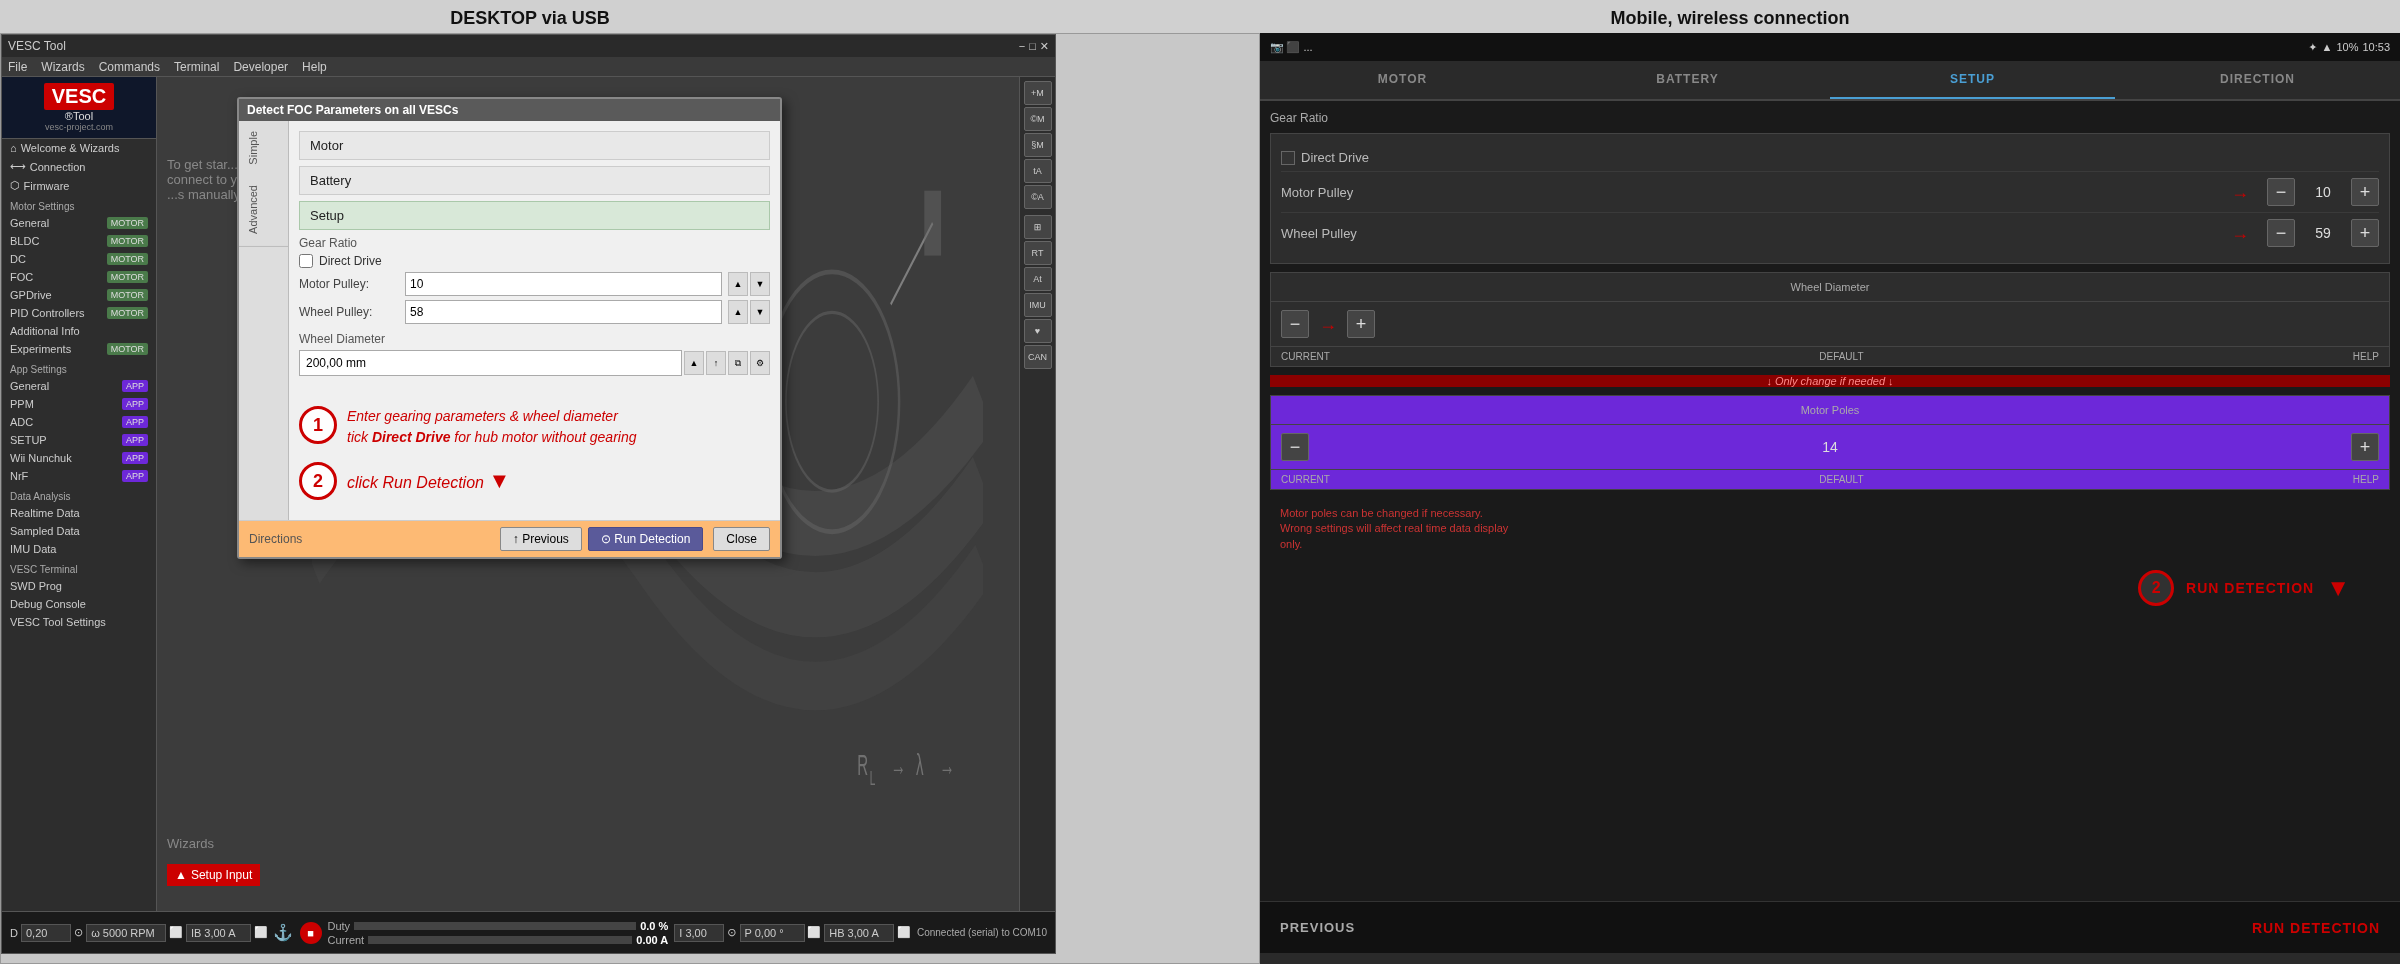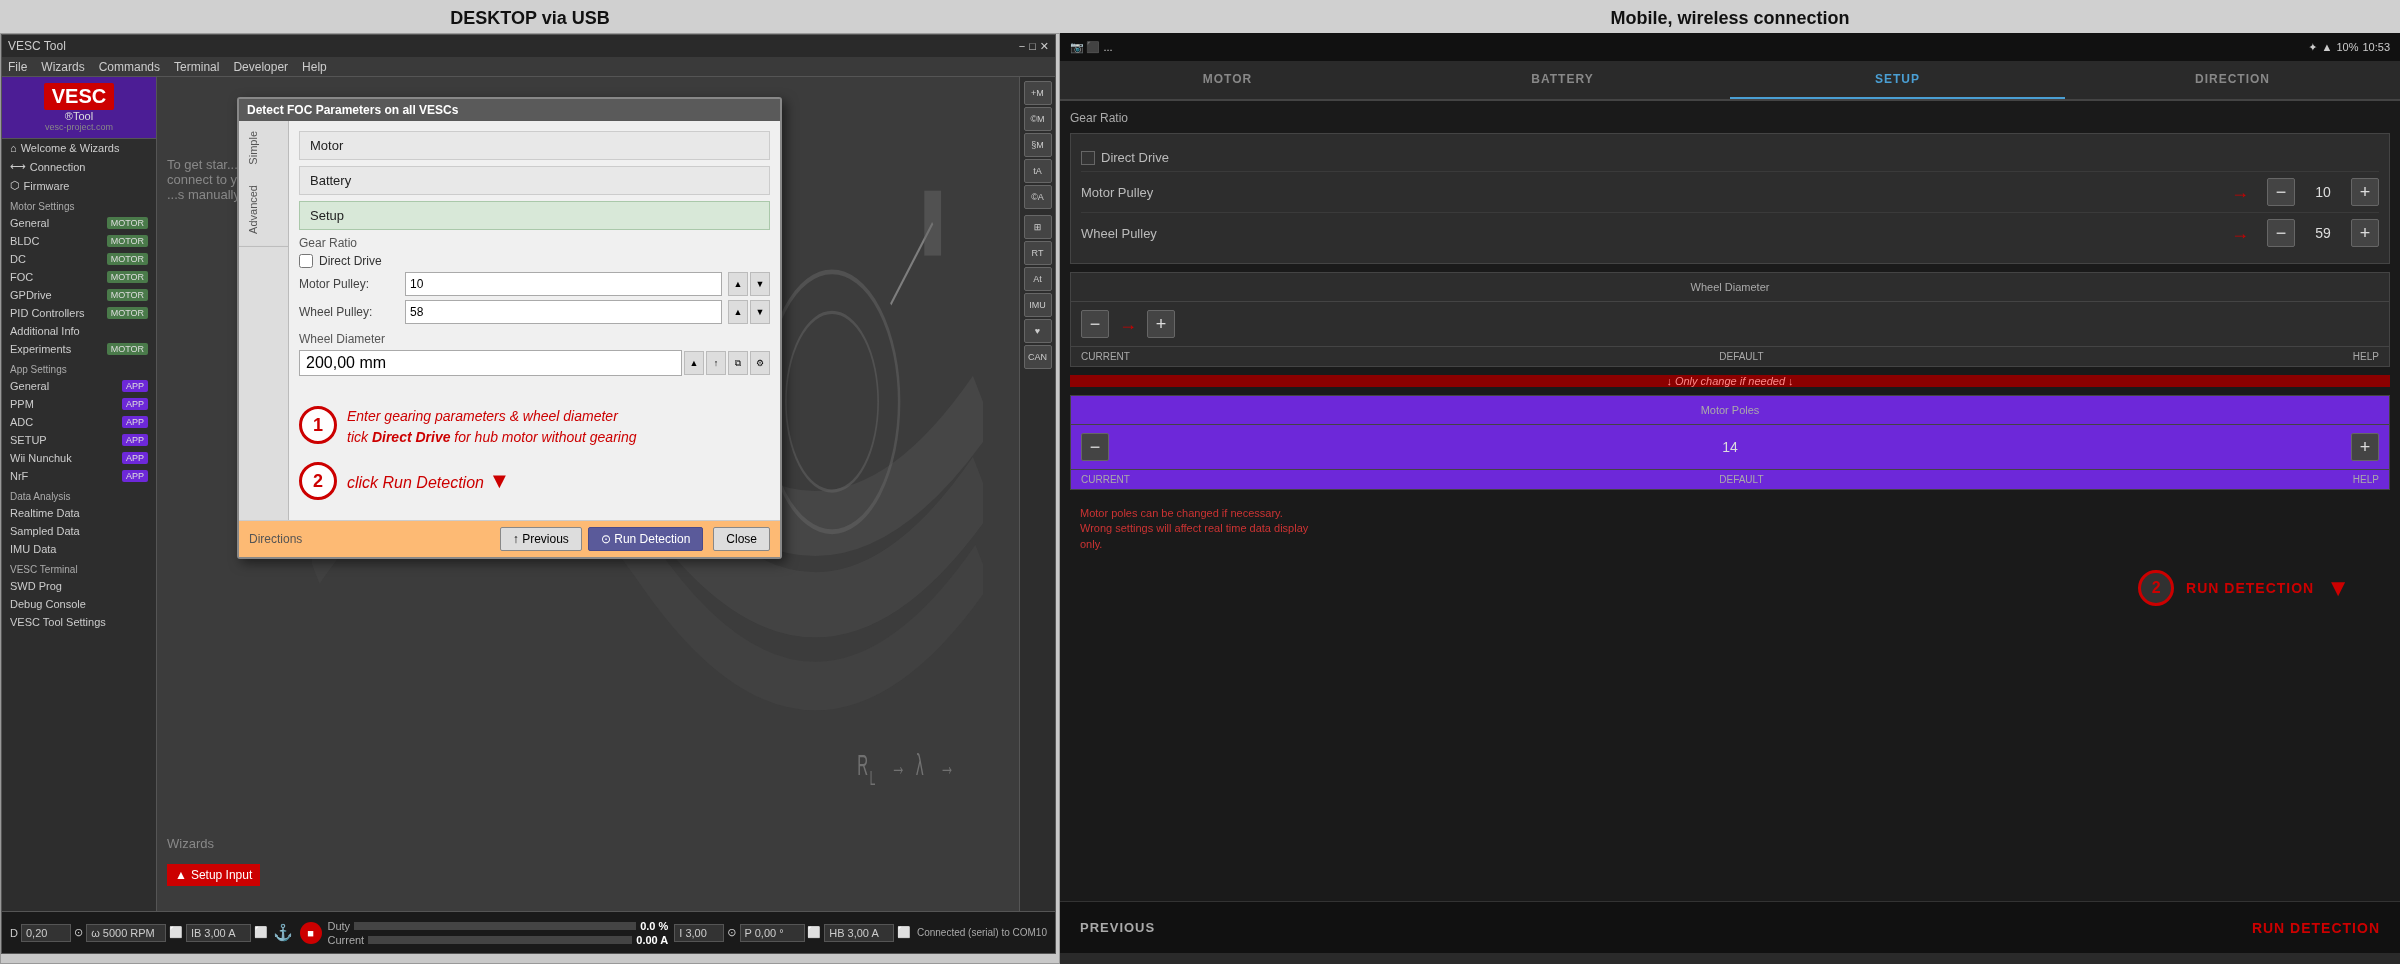--- a/index.html
+++ b/index.html
@@ -30,21 +30,21 @@
     .mobile-title { flex: 1; text-align: center; }
 
     
     .main-content {
       display: flex;
       flex: 1;
     }
 
     
     .desktop-side {
-      width: 1060px;
+      width: 1260px;
       background: #c8c8c8;
       border: 1px solid #999;
       position: relative;
       overflow: hidden;
     }
 
     
     .vesc-window {
       position: absolute;
       top: 0; left: 0;
@@ -85,21 +85,21 @@
 
     
     .vesc-sidebar {
       width: 155px;
       background: #2d2d2d;
       border-right: 1px solid #555;
       overflow-y: auto;
       flex-shrink: 0;
     }
     .sidebar-logo {
-      background: #4c1d95;
+      background: #0f172a;
       padding: 6px;
       text-align: center;
       border-bottom: 1px solid #555;
     }
     .logo-box {
       display: inline-block;
       background: #cc0000;
       color: white;
       font-weight: bold;
       font-size: 20px;
@@ -297,21 +297,21 @@
     .wheel-diam-input-row {
       display: flex;
       align-items: center;
       gap: 2px;
     }
     .wheel-diam-input {
       flex: 1;
       height: 26px;
       border: 1px solid #aaa;
       background: white;
-      font-size: 16px;
+      font-size: 12px;
       padding: 2px 6px;
     }
 
     .foc-dialog-footer {
       padding: 6px 10px;
       display: flex;
       justify-content: flex-end;
       gap: 6px;
       border-top: 1px solid #ccc;
       background: #fdba74;

